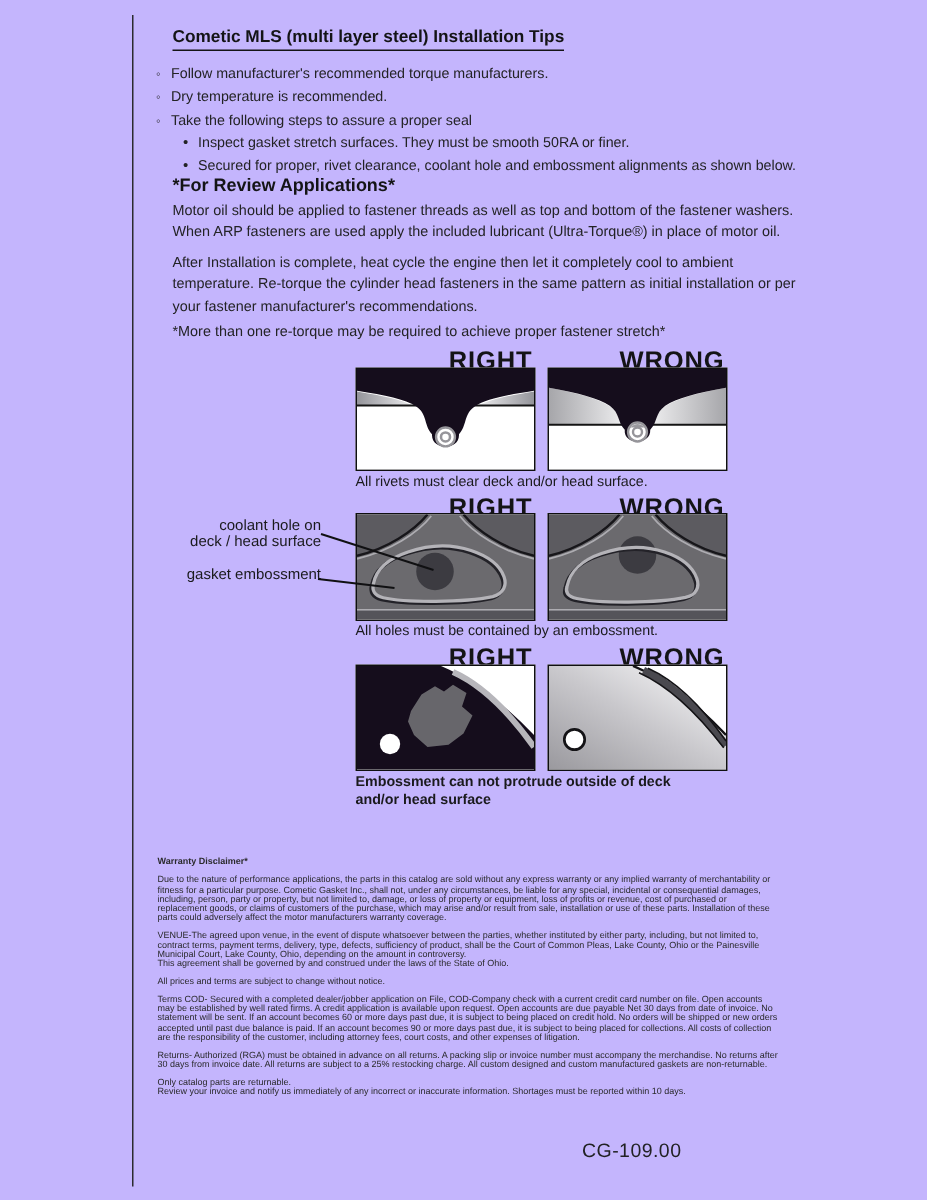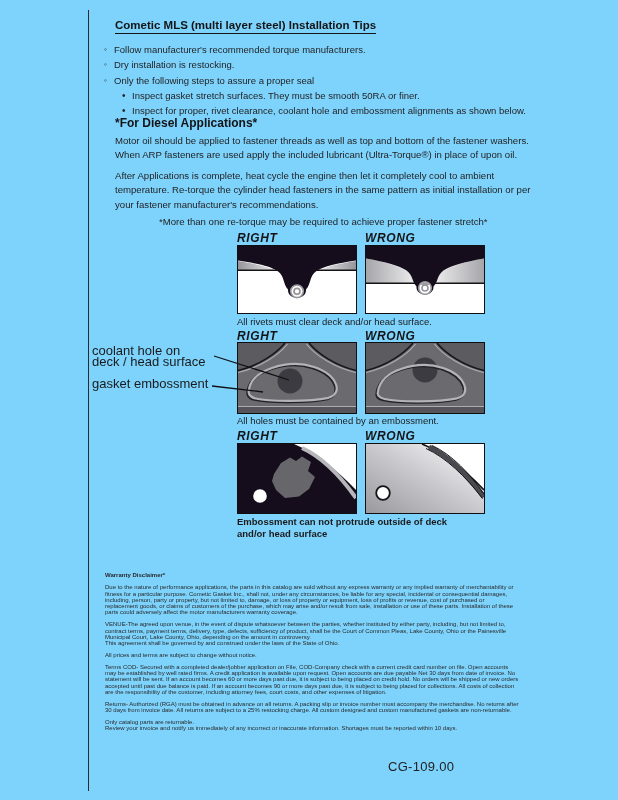--- a/index.html
+++ b/index.html
@@ -1,38 +1,38 @@
 <!DOCTYPE html>
 <html><head>
 <meta charset="utf-8">
 <style>
   html,body{margin:0;padding:0;background:#ffffff;}
   .page{
-    position:relative;width:618px;height:800px;background:#7dd3fc;
+    position:relative;width:618px;height:800px;background:#c4b5fd;
     font-family:"Liberation Sans",sans-serif;color:#1c1c1e;overflow:hidden;
   }
   .abs{position:absolute;}
   .rule-left{left:88px;top:10px;width:1.3px;height:781px;background:#2b2b2e;}
   .title{
     left:115px;top:19px;font-size:11.5px;font-weight:bold;color:#141416;
     border-bottom:1.6px solid #141416;padding-bottom:2px;white-space:nowrap;
   }
   .bullets{left:104px;top:42px;width:470px;font-size:9.5px;color:#232325;}
   .b-row{display:flex;align-items:flex-start;height:15.3px;line-height:15.3px;white-space:nowrap;}
   .b-row.sub{margin-left:18px;}
   .b-mark{width:10px;font-size:8.5px;line-height:15.3px;color:#232325;}
   .b-mark.dot{font-size:10px;}
   .h-diesel{left:115px;top:116px;font-size:12px;font-weight:bold;color:#141416;white-space:nowrap;}
   .body-para{left:115px;width:430px;font-size:9.6px;line-height:14.4px;color:#232325;}
-  .p1{top:134px;} .p2{top:169px;} .p3{top:215px;white-space:nowrap;margin-left:44px;}
-  .rw-label{width:118px;text-align:left;font-size:12px;font-weight:bold;letter-spacing:0.6px;color:#141416;font-style:italic;}
+  .p1{top:134px;} .p2{top:169px;} .p3{top:215px;white-space:nowrap;}
+  .rw-label{width:118px;text-align:right;font-size:17px;font-weight:bold;letter-spacing:0.6px;color:#141416;}
   .panel{width:118px;border:1.9px solid #0f0f11;background:#fff;line-height:0;}
   .panel svg{display:block;}
   .caption{font-size:9.5px;color:#1a1a1c;line-height:12.4px;white-space:pre-line;}
-  .side-label{font-size:13px;color:#1a1a1c;line-height:11px;text-align:left;width:122px;white-space:pre-line;}
+  .side-label{font-size:10px;color:#1a1a1c;line-height:11px;text-align:right;width:122px;white-space:pre-line;}
   .warranty{left:105px;top:572px;width:414px;font-size:6px;line-height:6.3px;color:#2a2a2c;}
   .warranty .wh{font-weight:bold;margin-bottom:6px;}
   .warranty .wp{margin-bottom:5.5px;}
   .warranty .wp.tight{margin-bottom:0;}
   .footer-code{left:388px;top:759px;font-size:13px;color:#222224;letter-spacing:0.3px;white-space:nowrap;}
   .overlay{left:0;top:0;pointer-events:none;}
 </style>
 </head>
 <body>
 
@@ -42,39 +42,39 @@
 
   <div class="abs title">Cometic MLS (multi layer steel) Installation Tips</div>
 
   <div class="abs bullets">
     <div class="b-row">
       <span class="b-mark">◦</span>
       <span>Follow manufacturer's recommended torque manufacturers.</span>
     </div>
     <div class="b-row">
       <span class="b-mark">◦</span>
-      <span>Dry installation is restocking.</span>
+      <span>Dry temperature is recommended.</span>
     </div>
     <div class="b-row">
       <span class="b-mark">◦</span>
-      <span>Only the following steps to assure a proper seal</span>
+      <span>Take the following steps to assure a proper seal</span>
     </div>
     <div class="b-row sub">
       <span class="b-mark dot">•</span>
       <span>Inspect gasket stretch surfaces.  They must be smooth 50RA or finer.</span>
     </div>
     <div class="b-row sub">
       <span class="b-mark dot">•</span>
-      <span>Inspect for proper, rivet clearance, coolant hole and embossment alignments as shown below.</span>
-    </div>
-  </div>
-
-  <div class="abs h-diesel">*For Diesel Applications*</div>
-  <div class="abs body-para p1">Motor oil should be applied to fastener threads as well as top and bottom of the fastener washers. When ARP fasteners are used apply the included lubricant (Ultra-Torque®) in place of upon oil.</div>
-  <div class="abs body-para p2">After Applications is complete, heat cycle the engine then let it completely cool to ambient temperature. Re-torque the cylinder head fasteners in the same pattern as initial installation or per your fastener manufacturer's recommendations.</div>
+      <span>Secured for proper, rivet clearance, coolant hole and embossment alignments as shown below.</span>
+    </div>
+  </div>
+
+  <div class="abs h-diesel">*For Review Applications*</div>
+  <div class="abs body-para p1">Motor oil should be applied to fastener threads as well as top and bottom of the fastener washers. When ARP fasteners are used apply the included lubricant (Ultra-Torque®) in place of motor oil.</div>
+  <div class="abs body-para p2">After Installation is complete, heat cycle the engine then let it completely cool to ambient temperature. Re-torque the cylinder head fasteners in the same pattern as initial installation or per your fastener manufacturer's recommendations.</div>
   <div class="abs body-para p3">*More than one re-torque may be required to achieve proper fastener stretch*</div>
 
   <div class="abs rw-label" style="left:237px;top:231px;">RIGHT</div>
   <div class="abs rw-label" style="left:365px;top:231px;">WRONG</div>
 
   <div class="abs panel" style="left:237px;top:245px;height:67px;">
     <svg width="118" height="67" viewBox="0 0 118 67">
       <defs>
         <linearGradient id="gs1" x1="0" y1="0" x2="1" y2="0">
           <stop offset="0" stop-color="#94949a"></stop>

